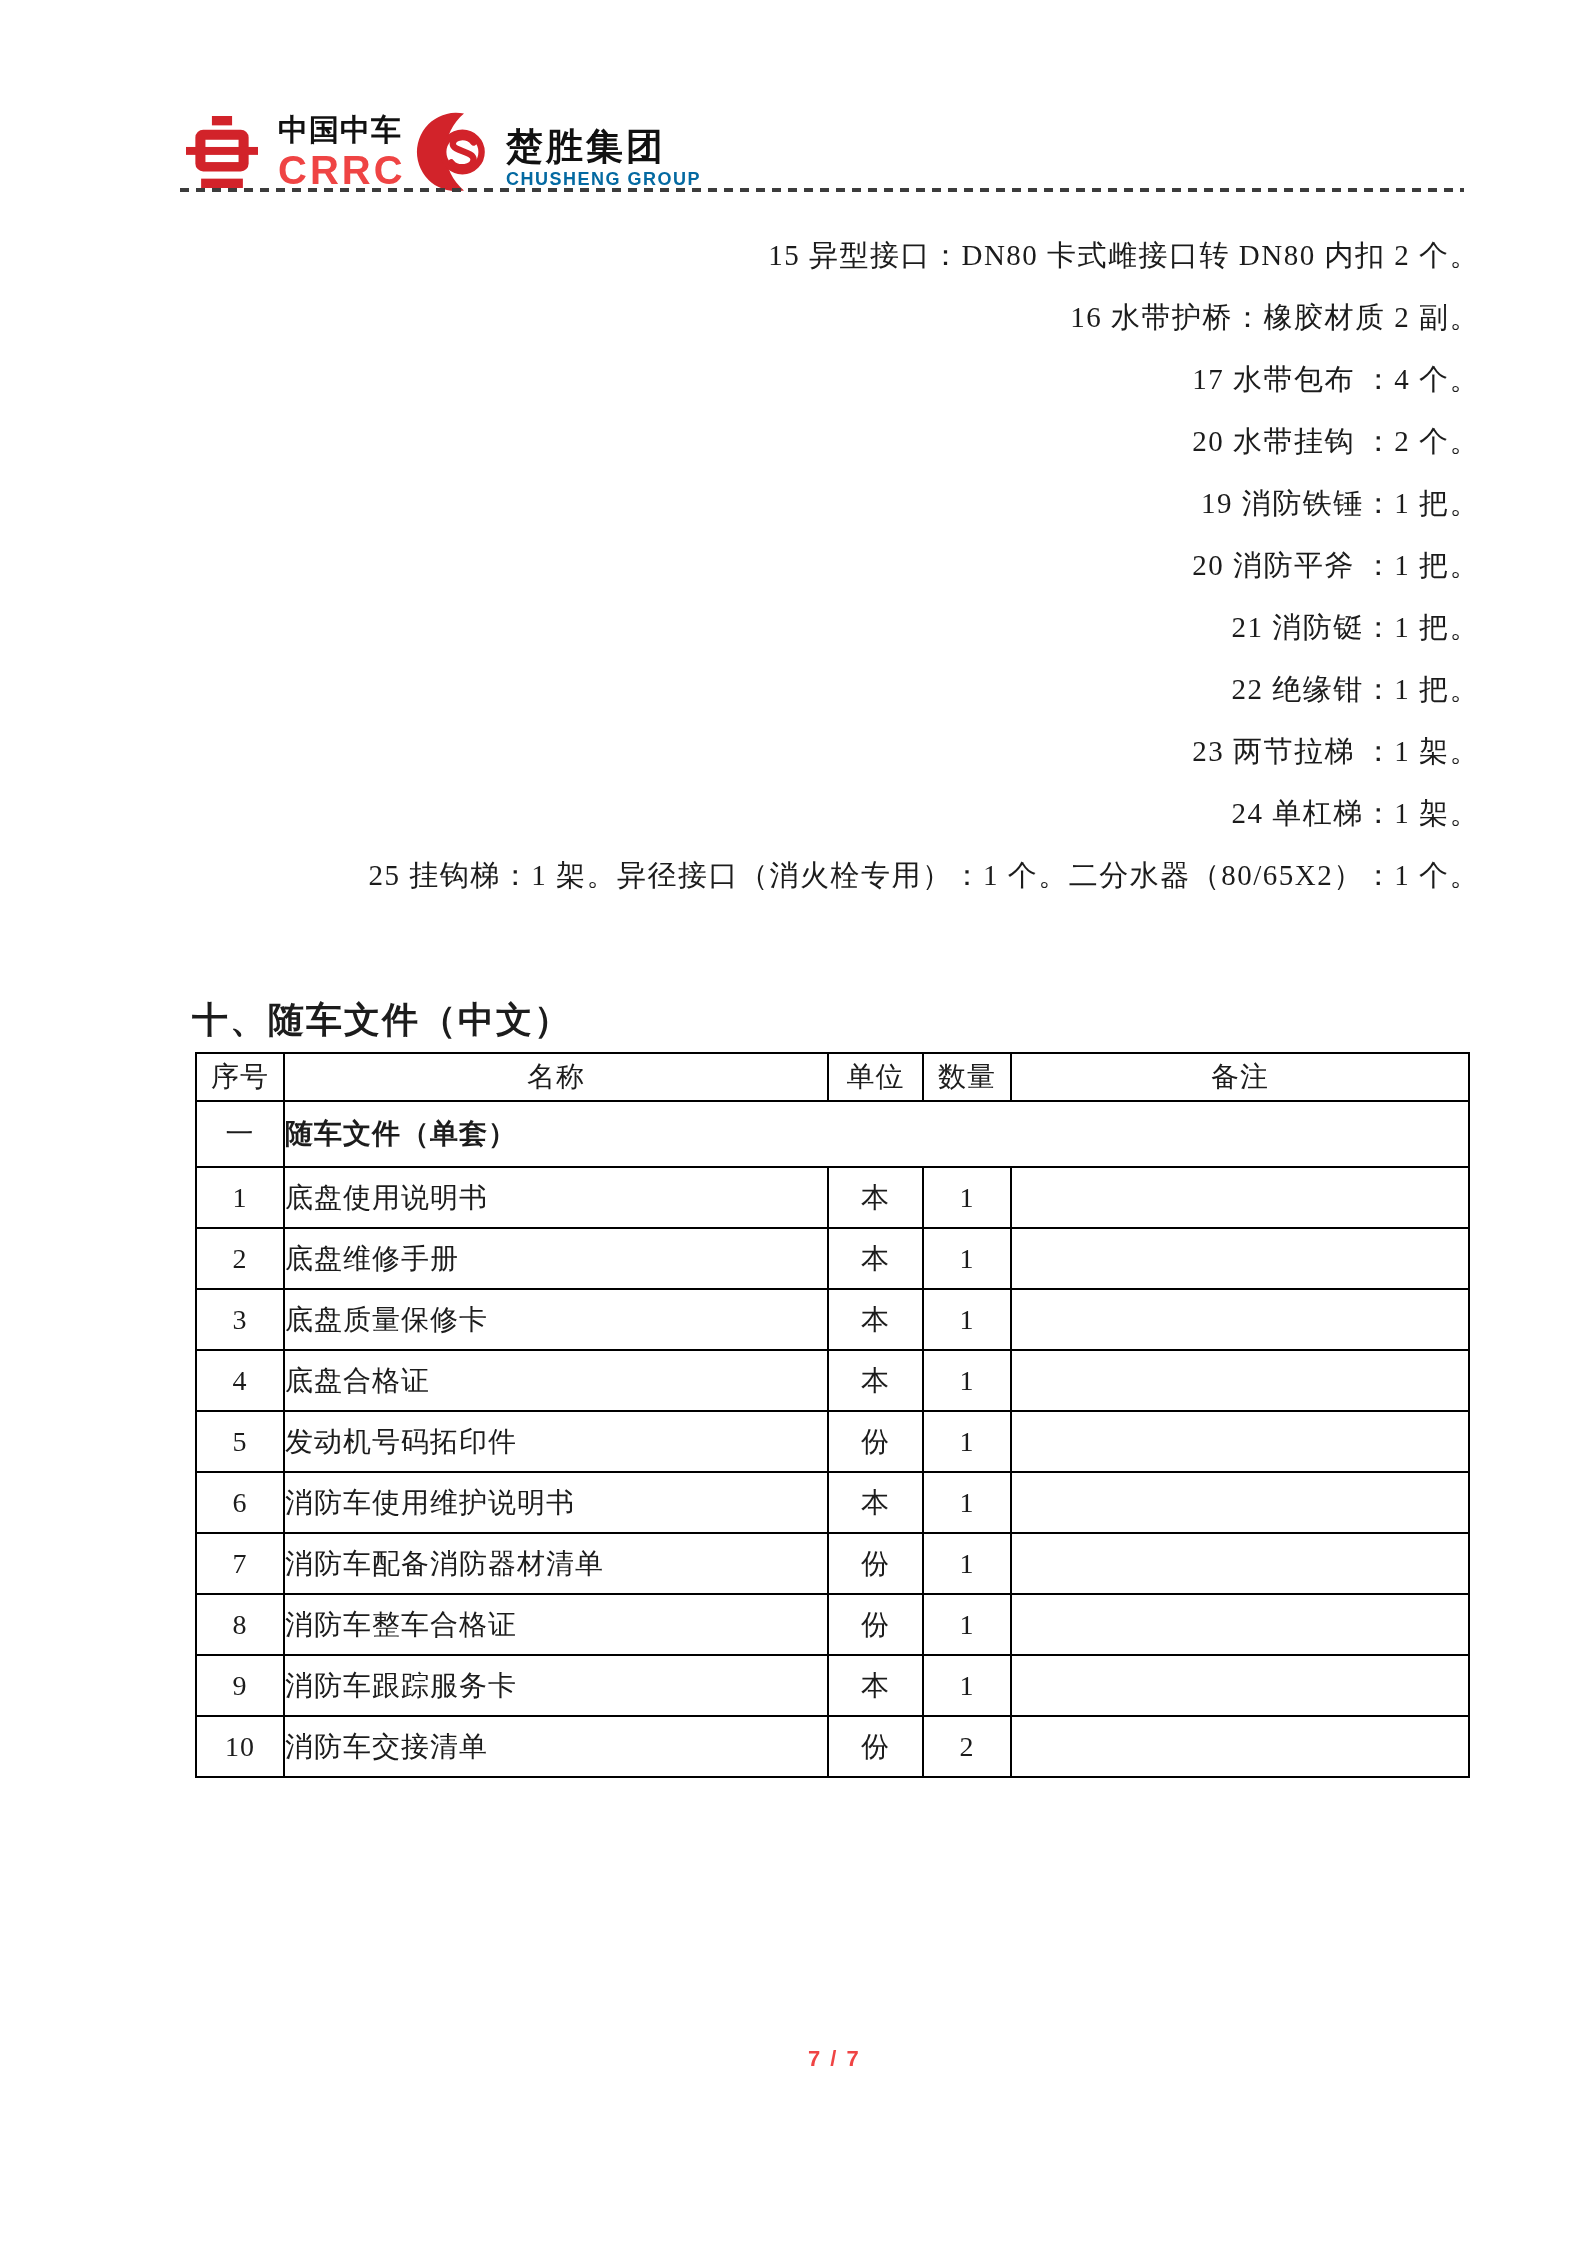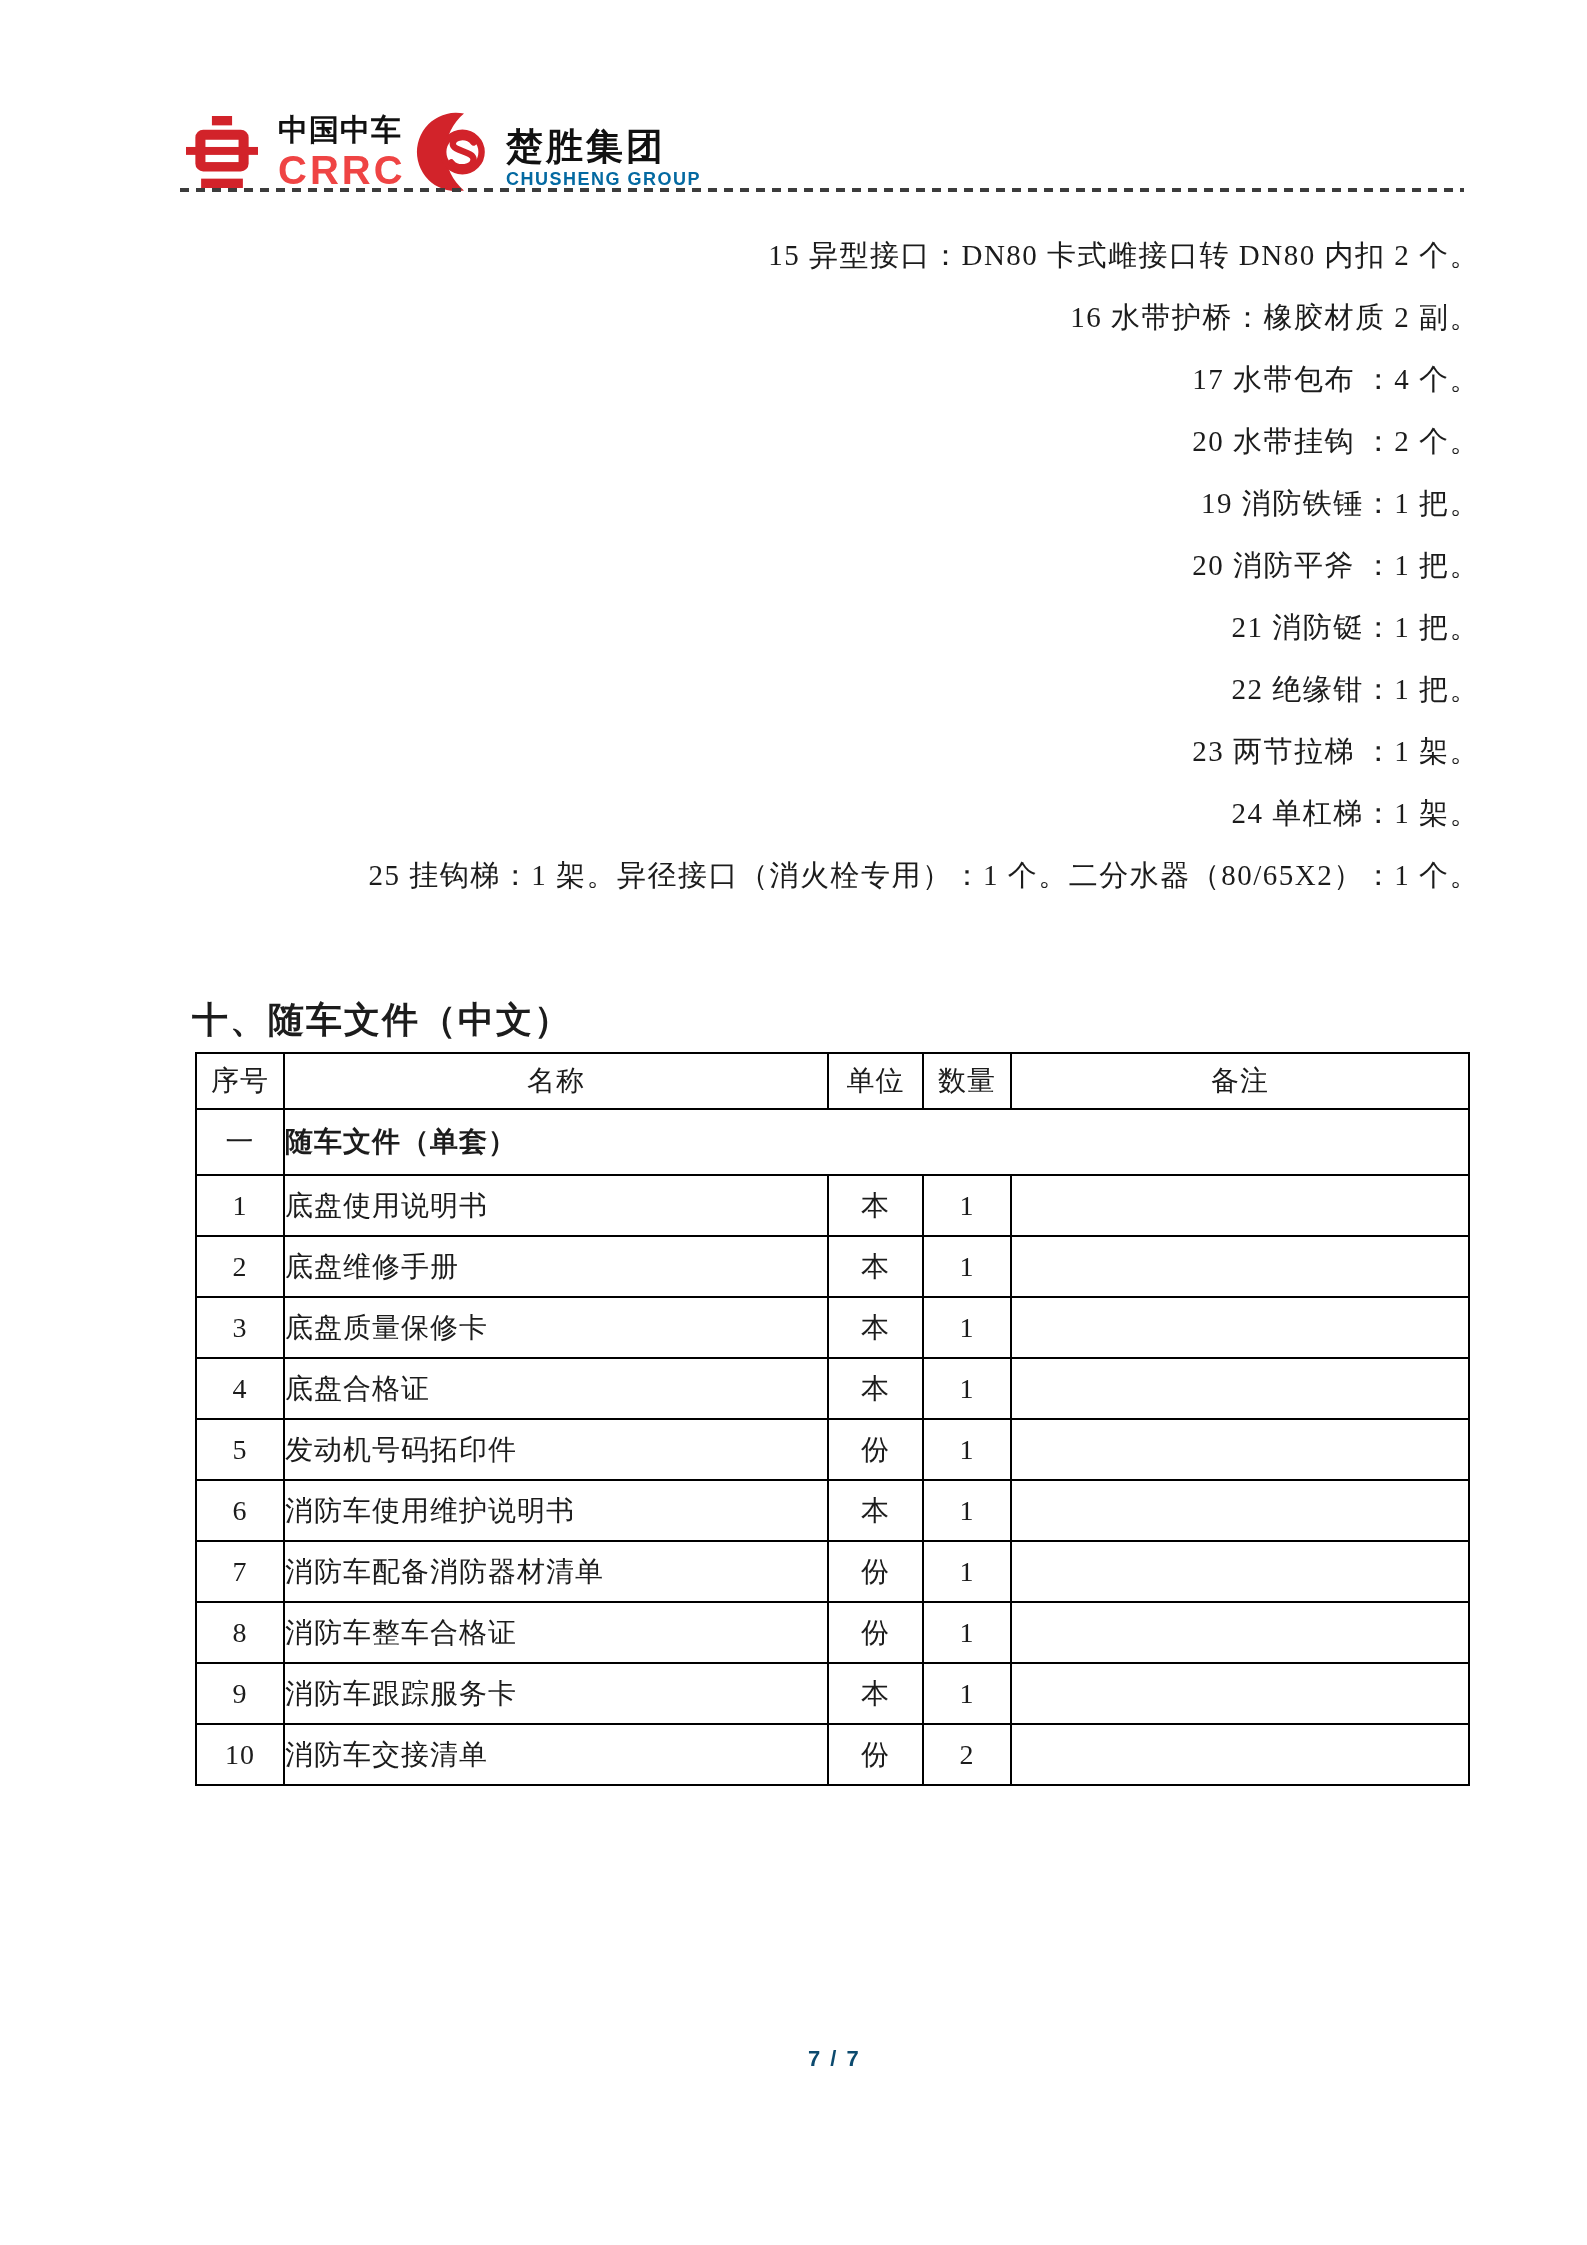--- a/index.html
+++ b/index.html
@@ -39,31 +39,31 @@
   }
   .doc-table th,.doc-table td{
     border:2px solid #000;
     padding:0;
     text-align:center;
     vertical-align:middle;
     letter-spacing:1px;
     overflow:hidden;
     white-space:nowrap;
   }
-  .doc-table thead tr{height:56px;margin-left:12px;}
+  .doc-table thead tr{height:48px;margin-left:12px;}
   .doc-table th{font-weight:normal;}
   .doc-table tr.section-row{height:66px;}
   .doc-table tbody tr{height:61px;}
   .doc-table .c-name{text-align:left;}
   .doc-table .section-name{font-weight:bold;letter-spacing:1px;}
   
   .page-footer{
     position:absolute;left:808px;top:2046px;
     font-family:"Liberation Sans","DejaVu Sans",sans-serif;
-    font-weight:bold;font-size:22px;letter-spacing:2px;color:#0c4a6e;
+    font-weight:bold;font-size:22px;letter-spacing:2px;color:#ef4444;
   }
 </style>
 </head>
 <body>
 
 <div class="page">
 
   <div>
 
     <svg class="logo-emblem crrc-emblem" viewBox="0 0 100 100" xmlns="http://www.w3.org/2000/svg" aria-hidden="true">

